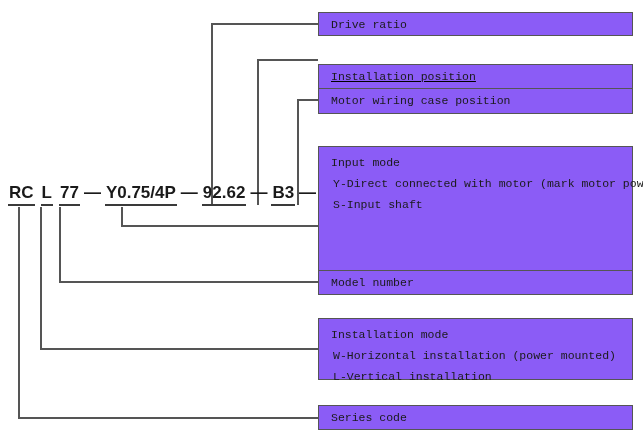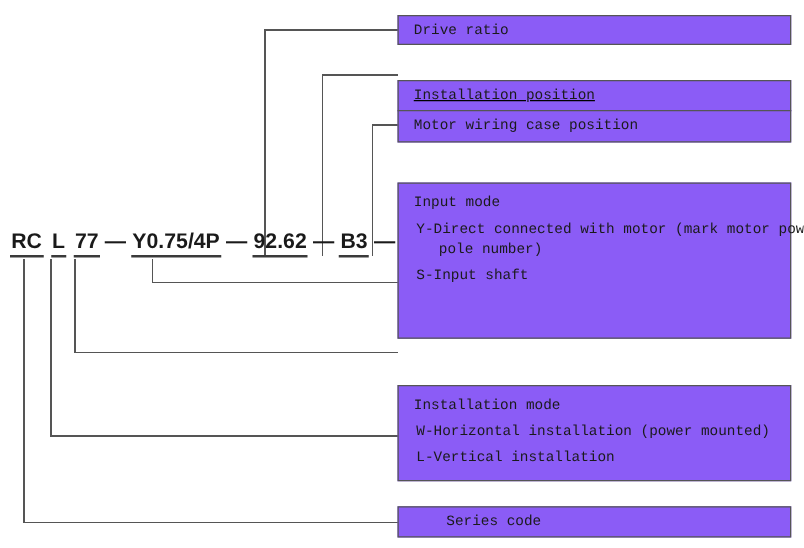--- a/index.html
+++ b/index.html
@@ -133,28 +133,30 @@
     <div class="box-title pad-simple">Installation position</div>
   </div>
 
   <div class="box" style="top:88px; height:26px;">
     <div class="box-title pad-simple">Motor wiring case position</div>
   </div>
 
   <div class="box" style="top:146px; height:125px;">
     <div class="box-title pad-multi">Input mode</div>
     <div class="box-opt opt-indent">Y-Direct connected with motor (mark motor power and</div>
-    <div class="box-opt opt-cont">pole number)</div>
     <div class="box-opt opt-indent">S-Input shaft</div>
   </div>
 
+  <div class="box" style="top:270px; height:25px;">
+    <div class="box-title pad-simple">Model number</div>
+  </div>
 
-  <div class="box" style="top:308px; height:77px;">
+  <div class="box" style="top:318px; height:62px;">
     <div class="box-title pad-multi">Installation mode</div>
     <div class="box-opt opt-indent">W-Horizontal installation (power mounted)</div>
     <div class="box-opt opt-indent">L-Vertical installation</div>
   </div>
 
-  <div class="box" style="top:405px; height:25px;padding-left:26px;">
+  <div class="box" style="top:405px; height:25px;">
     <div class="box-title pad-simple">Series code</div>
   </div>
 
 </div>
 
 </body></html>

